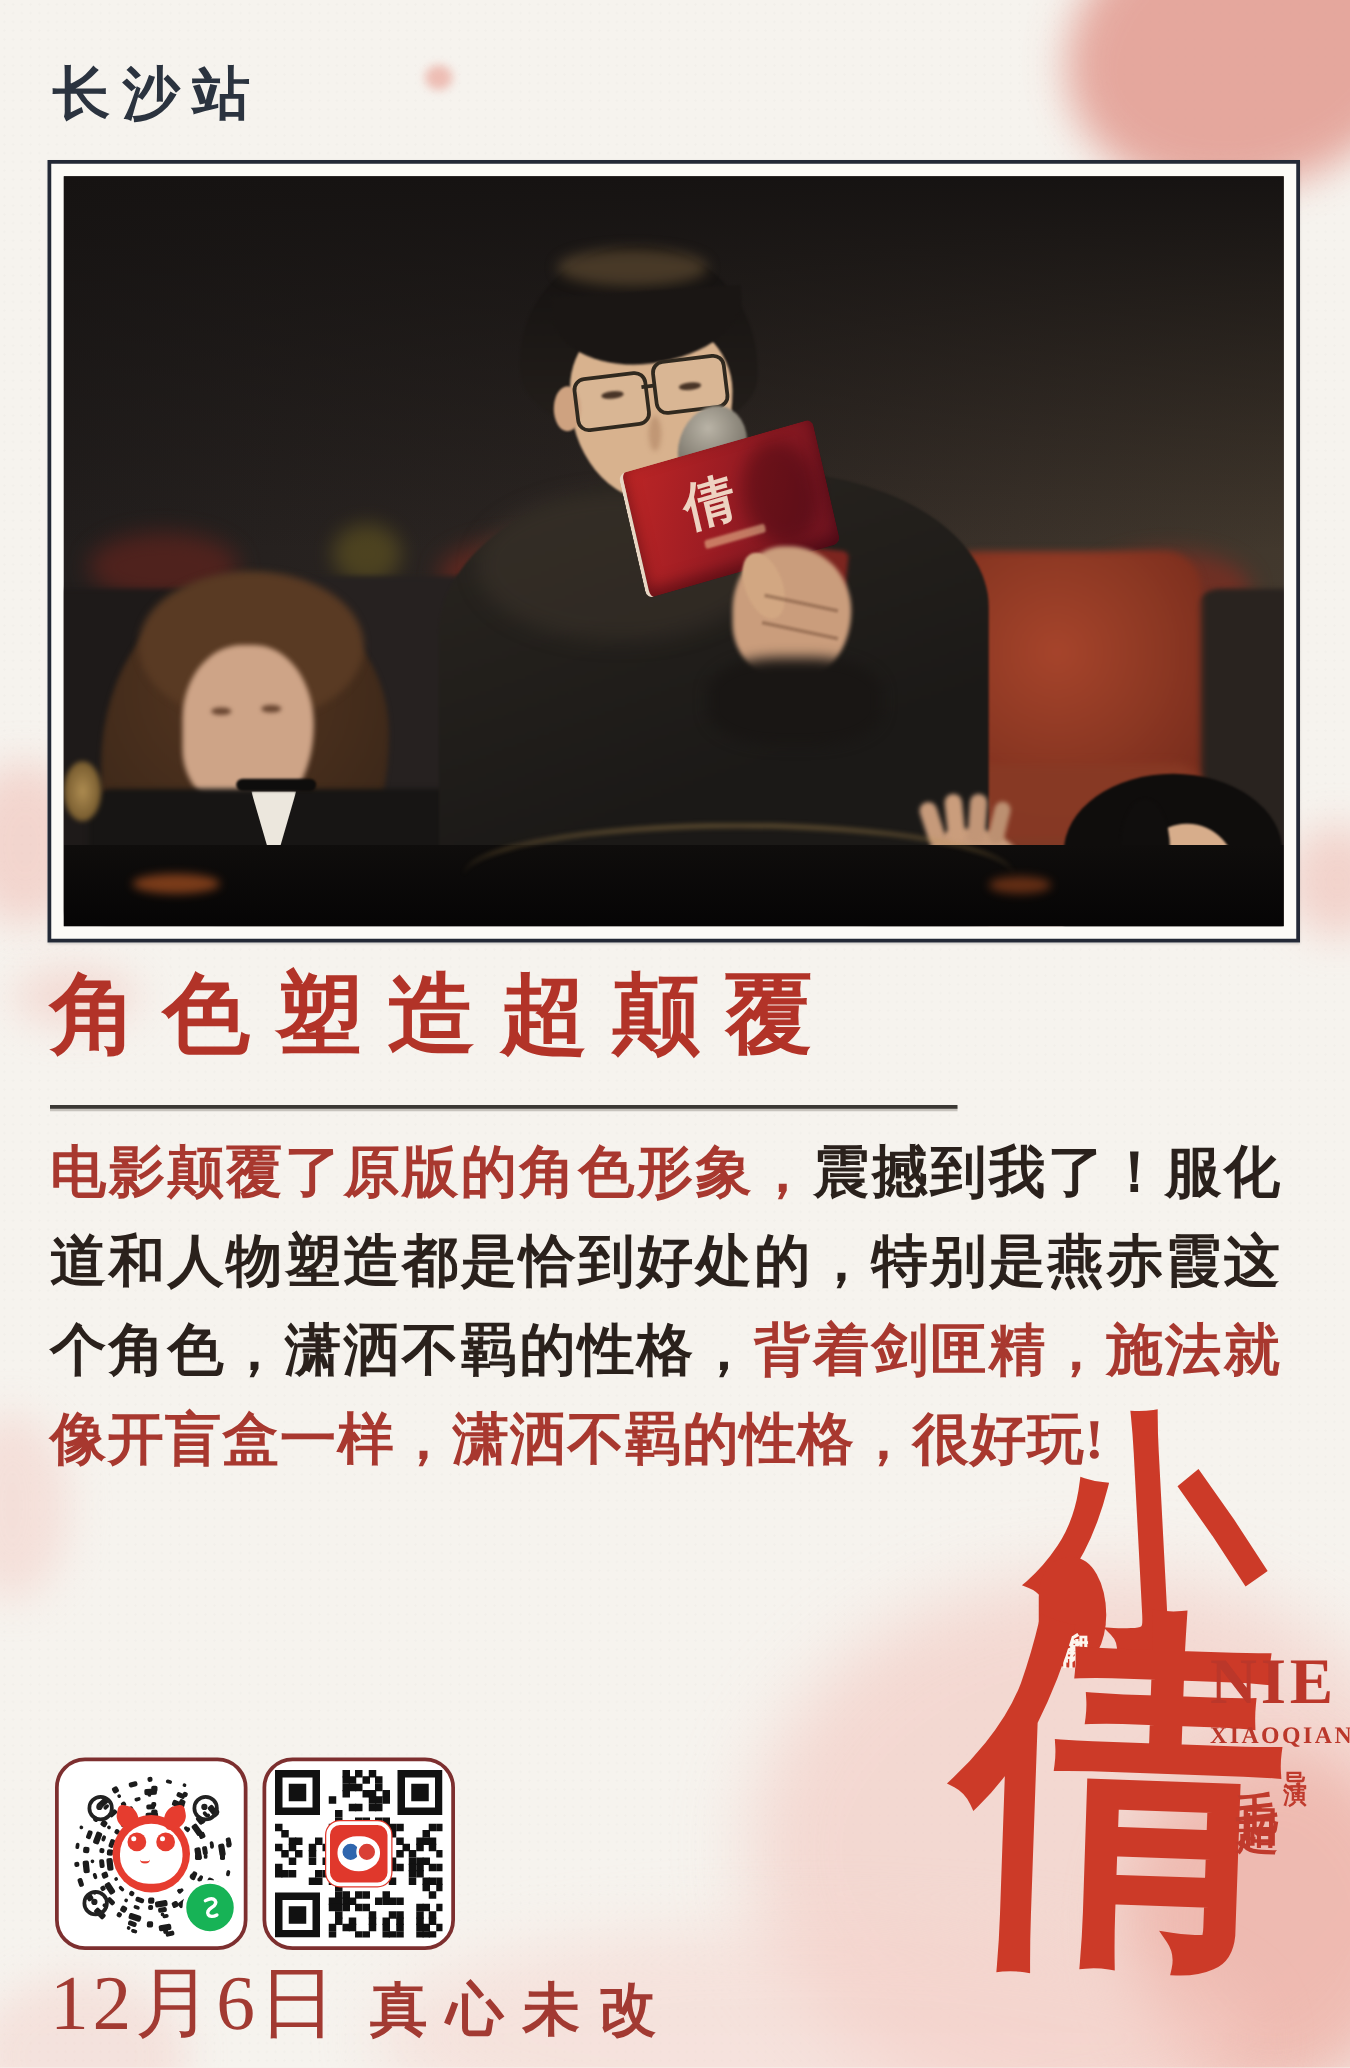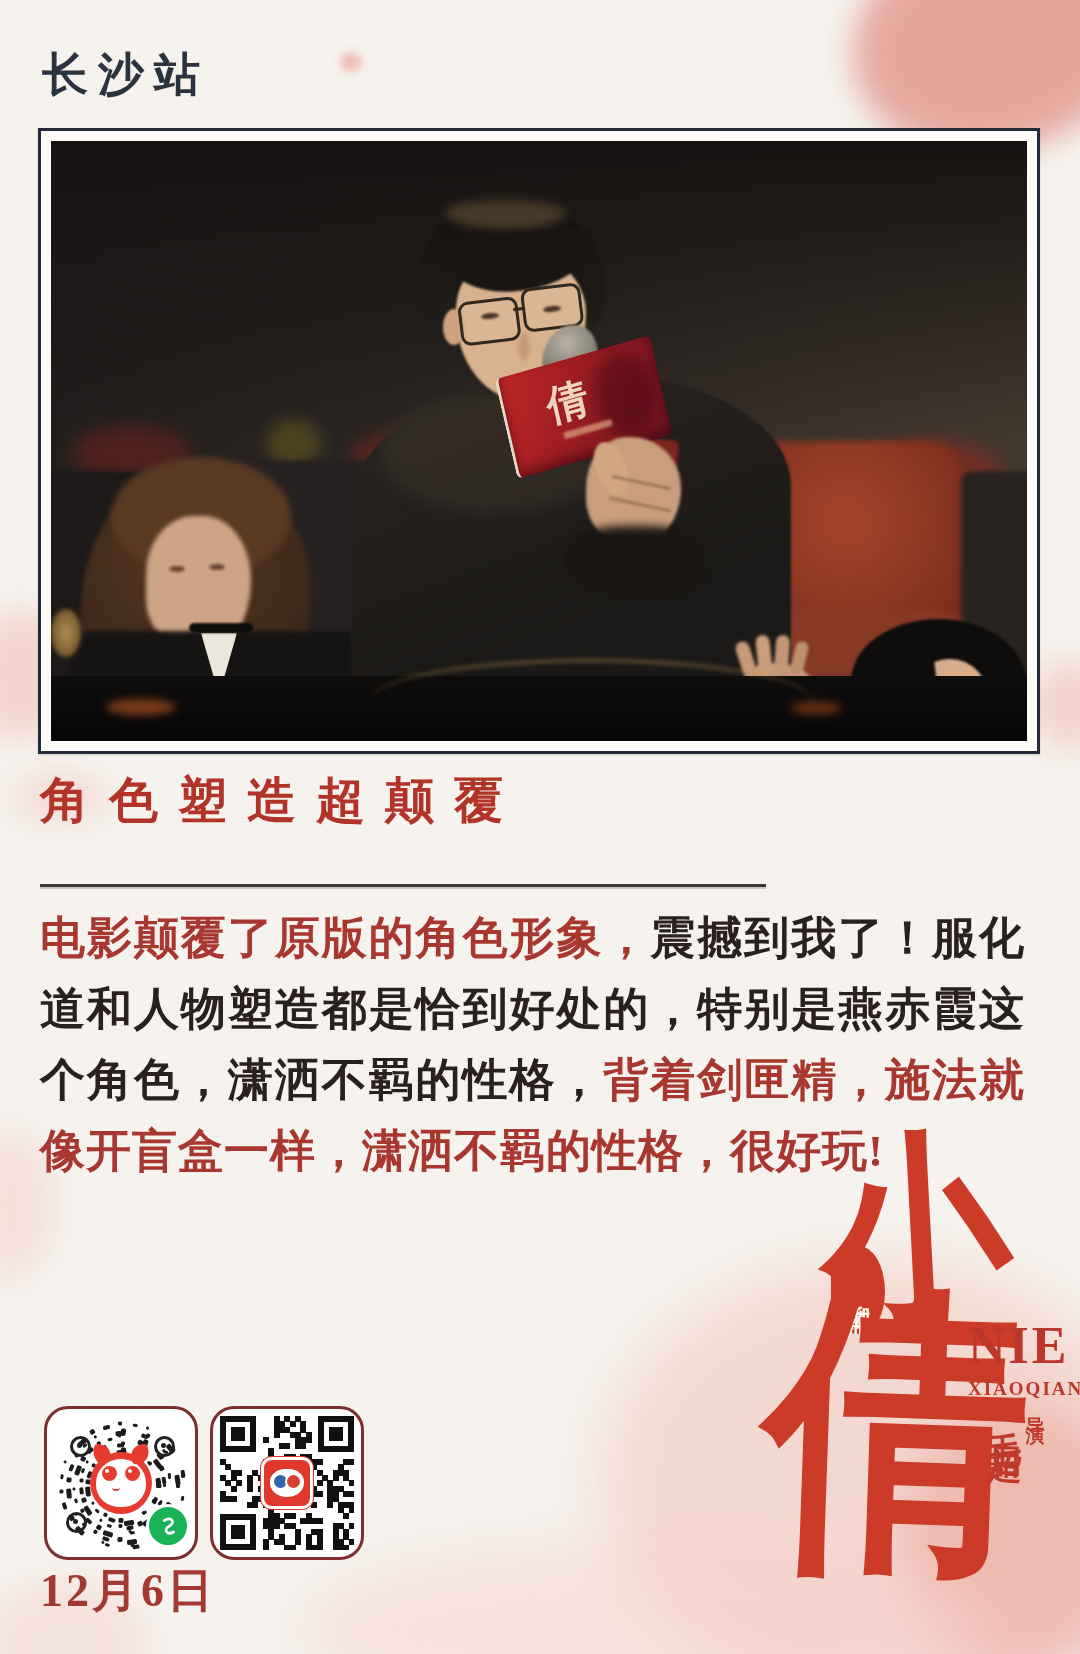--- a/index.html
+++ b/index.html
@@ -15,21 +15,21 @@
   .wash{position:absolute;border-radius:50%;filter:blur(16px);pointer-events:none;}
   
   .station{left:42px;top:44px;font-size:46px;font-weight:700;color:#2b333f;letter-spacing:10px;}
   
   .frame{left:38px;top:128px;width:976px;height:600px;border:3px solid #232936;
          background:#fcfbf7;padding:10px;box-shadow:0 1px 2px rgba(0,0,0,.15);}
   .photo{position:relative;width:976px;height:600px;overflow:hidden;background:#262120;}
   .scene{position:absolute;inset:0;filter:blur(.6px) saturate(.97);}
   .scene div{position:absolute;}
   
-  .headline{left:40px;top:774px;font-size:49px;font-weight:700;color:#b23328;letter-spacing:20px;line-height:1.1;}
+  .headline{left:40px;top:774px;font-size:70px;font-weight:700;color:#b23328;letter-spacing:20px;line-height:1.1;}
   .divider{left:40px;top:884px;width:726px;height:3px;background:#3b3834;box-shadow:0 2px 0 rgba(60,50,45,.25);}
   
   .quote{left:40px;top:903px;width:985px;font-size:45px;line-height:71px;font-weight:700;
          letter-spacing:1px;text-align:justify;color:#2a211c;}
   .quote .red{color:#a8382f;}
   
   .logo{left:735px;top:1120px;width:340px;height:534px;color:#c63a28;}
   .logo .char-xiao{left:80px;top:10px;font-size:200px;line-height:1;font-weight:700;transform:rotate(-3deg) scaleX(.95);color:#cc3a28;}
   .logo .char-qian{left:12px;top:165px;font-size:300px;line-height:1;font-weight:700;transform:rotate(2deg) scaleX(.88);color:#cc3a28;}
   .logo .seal{left:96px;top:126px;width:54px;height:88px;background:#cc3a28;
@@ -62,21 +62,21 @@
             border-radius:50%;display:flex;align-items:center;justify-content:center;}
   #qr-right-modules div{position:absolute;background:#111;}
   .finder{position:absolute;width:24px;height:24px;border:6px solid #111;}
   .finder::after{content:'';position:absolute;left:5px;top:5px;width:14px;height:14px;background:#111;}
   .tpp{position:absolute;left:50%;top:50%;transform:translate(-50%,-50%);width:46px;height:46px;
        background:#e0382c;border-radius:11px;border:3px solid #fff;box-shadow:0 0 0 1px #e0382c;}
   .tpp .tface{position:absolute;left:6px;top:9px;width:34px;height:28px;background:#fff;border-radius:45% 45% 50% 50%;}
   .tpp .lens{position:absolute;top:4px;width:13px;height:13px;border-radius:50%;border:2px solid #fff;}
   
   .footer-line{left:40px;top:1560px;display:flex;align-items:baseline;color:#a23a32;}
-  .footer-line .date{font-size:46px;font-weight:700;letter-spacing:3px;}
+  .footer-line .date{font-size:62px;font-weight:400;letter-spacing:3px;}
   .footer-line .slogan{font-size:46px;font-weight:700;letter-spacing:15px;margin-left:24px;}
 </style>
 </head>
 <body>
 
 <div class="wash" style="left:850px;top:-80px;width:300px;height:230px;background:#e1958a;opacity:.8;transform:rotate(-18deg);"></div>
 <div class="wash" style="left:340px;top:52px;width:22px;height:20px;background:#e89a8e;opacity:.6;filter:blur(4px);"></div>
 <div class="wash" style="left:-30px;top:610px;width:100px;height:130px;background:#f0bdb4;opacity:.55;"></div>
 <div class="wash" style="left:1030px;top:660px;width:80px;height:90px;background:#efb9b0;opacity:.55;"></div>
 <div class="wash" style="left:10px;top:775px;width:100px;height:45px;background:#f0c0b8;opacity:.5;"></div>
@@ -500,13 +500,14 @@
       <div class="tface">
         <div class="lens" style="left:2px;background:#2f66ae;"></div>
         <div class="lens" style="right:2px;background:#d94036;"></div>
       </div>
     </div>
   </div>
 </div>
 
 <div class="abs footer-line">
   <span class="date">12月6日</span>
+  <span class="slogan">真心未改</span>
 </div>
 
 </body></html>

